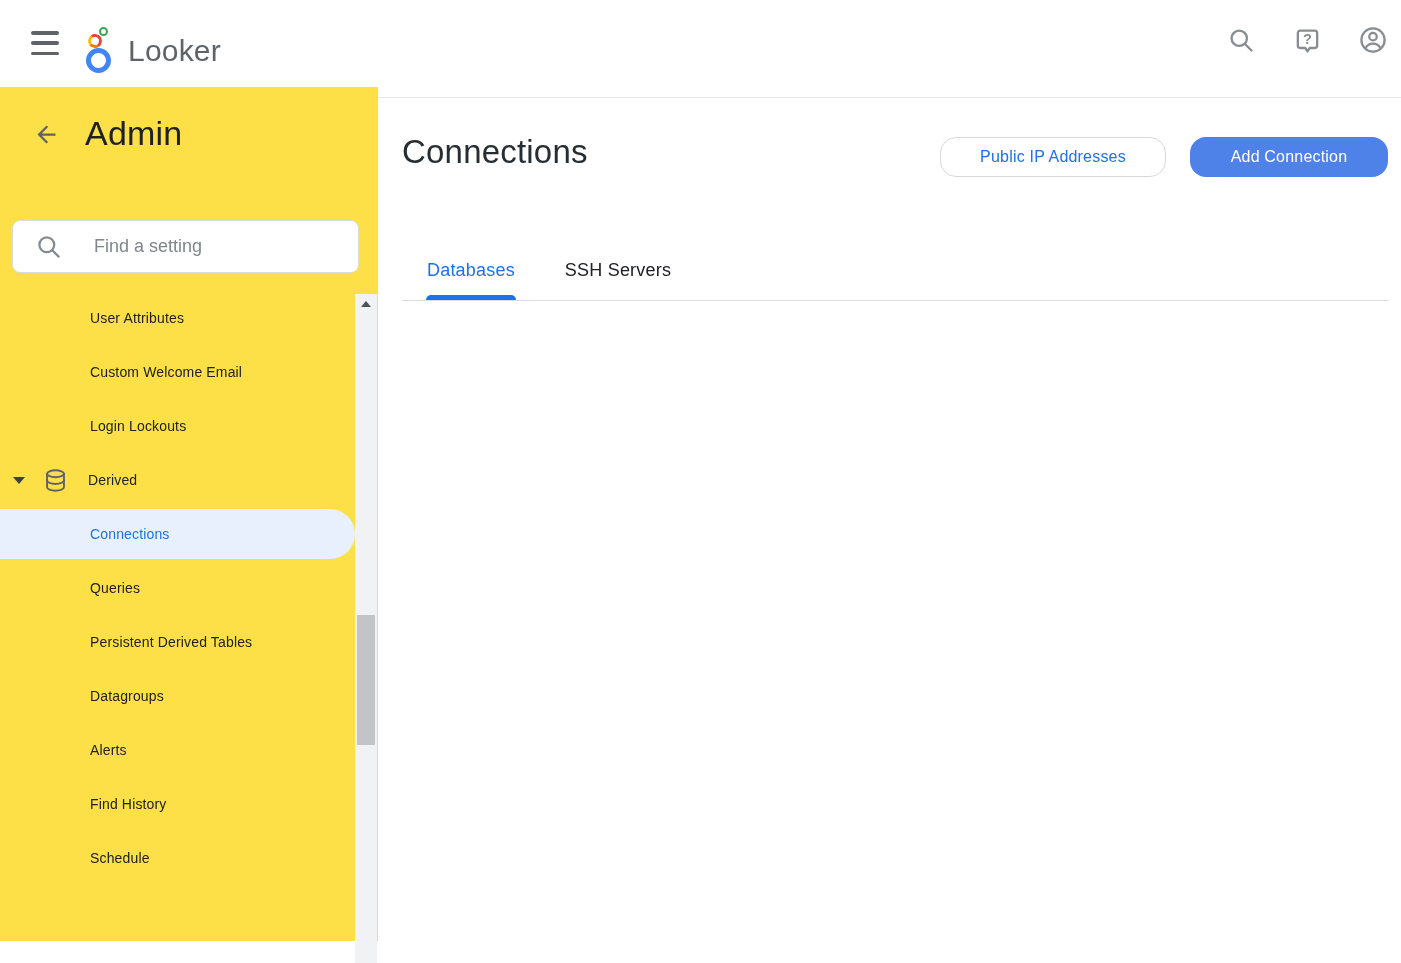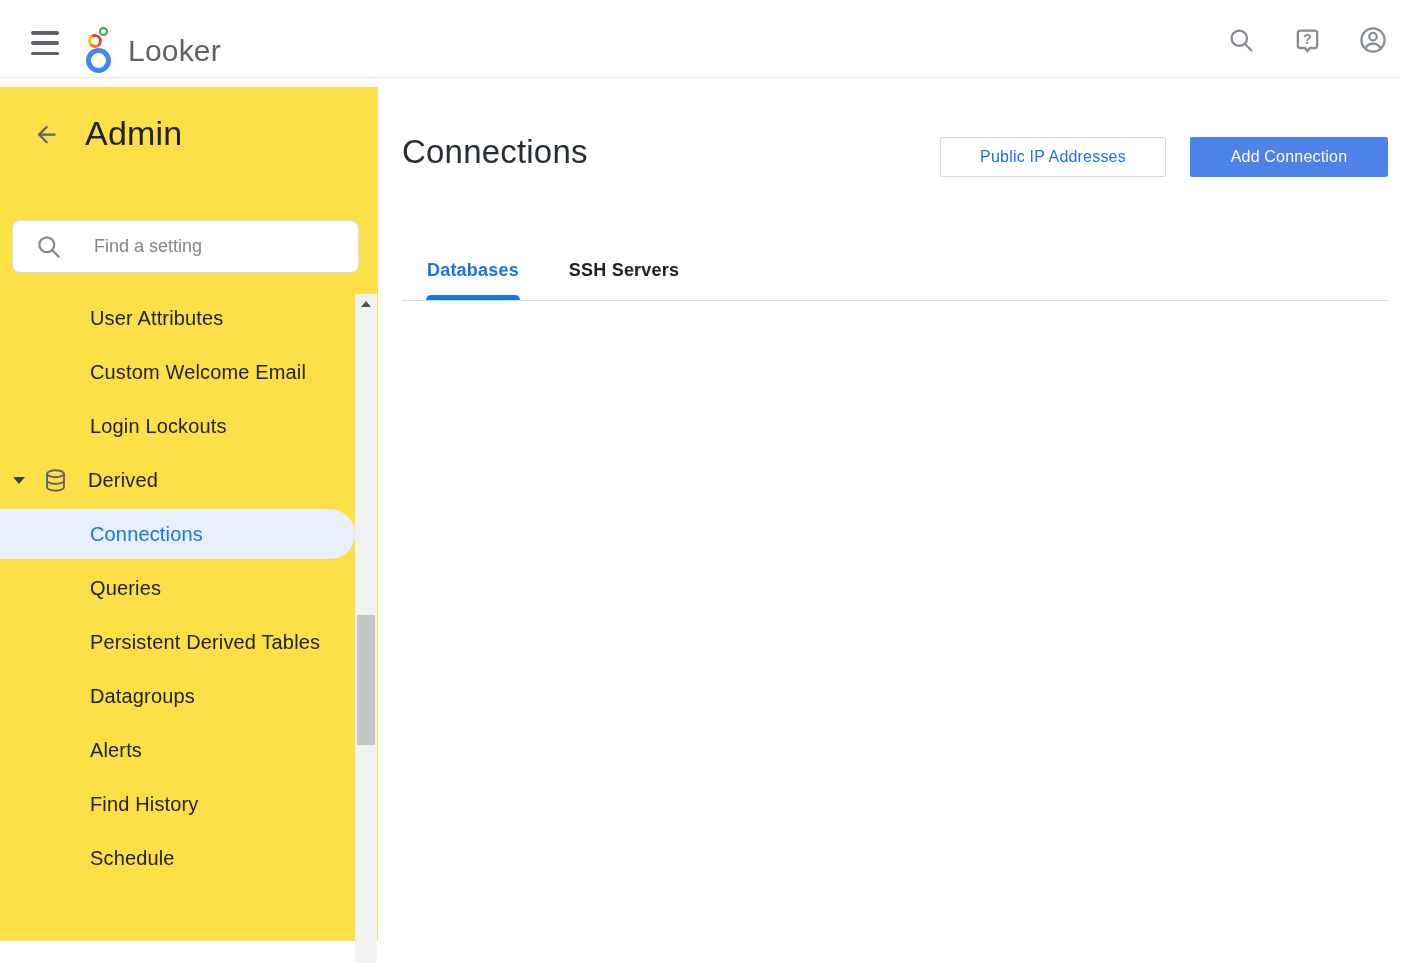--- a/index.html
+++ b/index.html
@@ -12,21 +12,21 @@
     --gray-icon-lt:#878D93;
     --line:#E8EAED;
     --line-md:#DADCE0;
   }
   *{margin:0;padding:0;box-sizing:border-box;}
   html,body{background:#fff;}
   body{font-family:"Liberation Sans", sans-serif; color:var(--ink);}
   #app{position:relative;width:1401px;height:963px;background:#fff;overflow:hidden;}
 
   
-  .topbar{position:absolute;left:0;top:0;width:1401px;height:78px;background:#fff;border-bottom:1px solid var(--line);}
+  .topbar{position:absolute;left:0;top:0;width:1401px;height:98px;background:#fff;border-bottom:1px solid var(--line);}
   .hamburger{position:absolute;left:28px;top:29px;width:34px;height:28px;background:none;border:none;cursor:pointer;display:flex;flex-direction:column;justify-content:space-between;padding:2px 3px;}
   .hamburger span{display:block;width:28px;height:3.5px;border-radius:2px;background:var(--gray-icon);}
   .logo{position:absolute;left:86px;top:12px;height:62px;display:flex;align-items:flex-end;cursor:pointer;}
   .logo-mark{position:relative;width:34px;height:48px;}
   .ring{position:absolute;border-radius:50%;}
   .ring.blue{left:0;top:22px;width:25px;height:25px;border:5.5px solid #4285F4;}
   .ring.red{left:2px;top:8px;width:14px;height:14px;border:3.5px solid #EA4335;border-left-color:#FBBC04;border-bottom-color:#F57C00;transform:rotate(10deg);}
   .ring.green{left:13px;top:1px;width:9px;height:9px;border:2.6px solid #34A853;}
   .logo-text{font-size:30px;color:var(--gray-icon);letter-spacing:.2px;margin-left:8px;line-height:1;padding-bottom:8px;}
   .topbar-actions{position:absolute;right:12px;top:24px;display:flex;gap:34px;align-items:center;}
@@ -36,43 +36,43 @@
   .sidebar{position:absolute;left:0;top:87px;width:378px;height:854px;background:#fde047;}
   .back-btn{position:absolute;left:32px;top:34px;width:28px;height:28px;border:none;background:none;cursor:pointer;color:#5F6368;}
   .admin-title{position:absolute;left:85px;top:27px;font-size:34px;font-weight:400;color:var(--ink);letter-spacing:.2px;}
   .search-box{position:absolute;left:12px;top:133px;width:347px;height:53px;border:1px solid var(--line-md);border-radius:8px;display:flex;align-items:center;padding:0 14px 0 22px;background:#fff;}
   .search-box .sicon{color:#858B90;flex:0 0 auto;display:flex;}
   .search-box input{border:none;outline:none;flex:1;margin-left:32px;font-size:18px;font-family:"Liberation Sans",sans-serif;color:var(--ink);background:transparent;}
   .search-box input::placeholder{color:#80868B;opacity:1;}
 
   .nav{position:absolute;left:0;top:204px;width:355px;}
   .nav-row{position:relative;height:54px;display:flex;align-items:center;cursor:pointer;}
-  .nav-row .label{font-size:20px;color:var(--ink);letter-spacing:.15px;}
+  .nav-row .label{font-size:14px;color:var(--ink);letter-spacing:.15px;}
   .nav-row.sub{padding-left:90px;}
   .nav-row.group{padding-left:13px;}
   .nav-row.group .caret{width:0;height:0;border-left:6px solid transparent;border-right:6px solid transparent;border-top:7px solid #3C4043;margin-right:0;}
   .nav-row.group .gicon{width:27px;height:27px;margin-left:17px;margin-right:19px;display:flex;align-items:center;justify-content:center;color:var(--gray-icon);}
   .nav-row.selected{height:50px;margin:2px 0;background:var(--sel-bg);border-radius:0 26px 26px 0;}
   .nav-row.selected .label{color:var(--accent);}
 
   
   .sb-scroll{position:absolute;left:355px;top:207px;width:22px;height:733px;background:#F1F2F4;}
   .sb-arrow{position:absolute;left:0;width:22px;height:16px;display:flex;align-items:center;justify-content:center;cursor:pointer;}
   .sb-arrow.up{top:2px;}
   .tri-up{width:0;height:0;border-left:5.5px solid transparent;border-right:5.5px solid transparent;border-bottom:6.5px solid #4D5156;}
   .sb-thumb{position:absolute;left:2px;top:321px;width:18px;height:130px;background:#C2C4C7;cursor:pointer;}
 
   
   .page-title{position:absolute;left:402px;top:133px;font-size:33px;font-weight:400;color:var(--ink-heading);letter-spacing:.2px;}
-  .btn{position:absolute;top:137px;height:40px;border-radius:2px;font-size:16px;font-weight:500;font-family:"Liberation Sans",sans-serif;letter-spacing:.2px;cursor:pointer;display:flex;align-items:center;justify-content:center;}
+  .btn{position:absolute;top:137px;height:40px;border-radius:16px;font-size:16px;font-weight:500;font-family:"Liberation Sans",sans-serif;letter-spacing:.2px;cursor:pointer;display:flex;align-items:center;justify-content:center;}
   .btn.outlined{left:940px;width:226px;background:#fff;border:1px solid #D6D9DE;color:var(--accent);}
   .btn.filled{left:1190px;width:198px;background:var(--btn-blue);border:none;color:#fff;}
 
   .tabs-row{position:absolute;left:402px;top:240px;width:986px;height:61px;border-bottom:1px solid var(--line-md);display:flex;align-items:stretch;gap:50px;padding-left:25px;}
-  .tab{position:relative;display:flex;align-items:center;font-size:18px;font-weight:700;color:var(--ink);cursor:pointer;letter-spacing:.2px;}
+  .tab{position:relative;display:flex;align-items:center;font-size:18px;font-weight:400;color:var(--ink);cursor:pointer;letter-spacing:.2px;}
   .tab.active{color:var(--accent);}
   .tab.active::after{content:"";position:absolute;left:-1px;right:-1px;bottom:0;height:5px;background:var(--accent);border-radius:5px 5px 0 0;}
 </style>
 </head>
 <body>
 
 <div id="app">
 
   <header class="topbar">
     <button class="hamburger" aria-label="menu">

